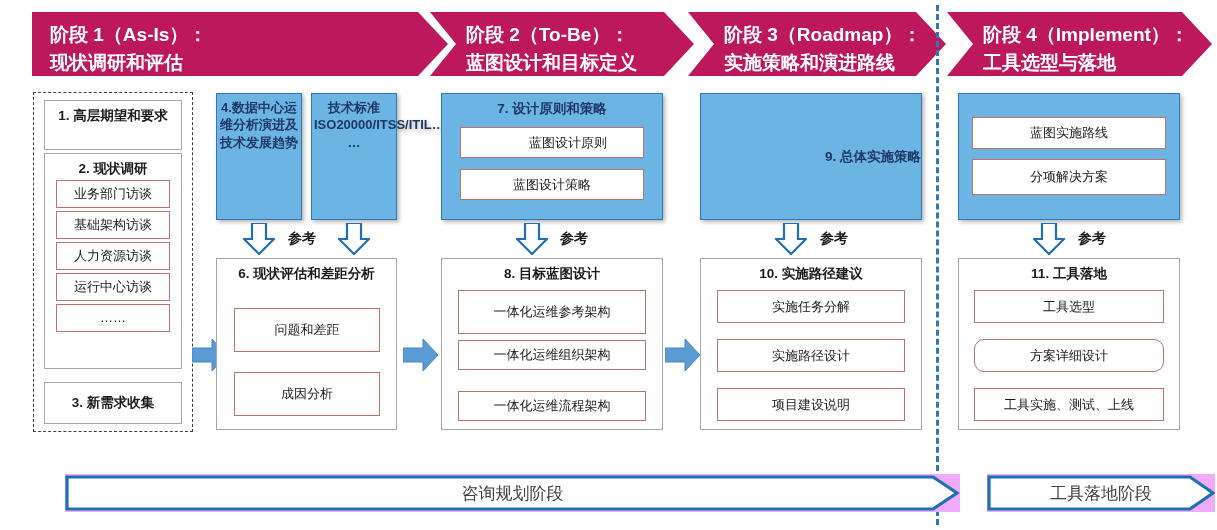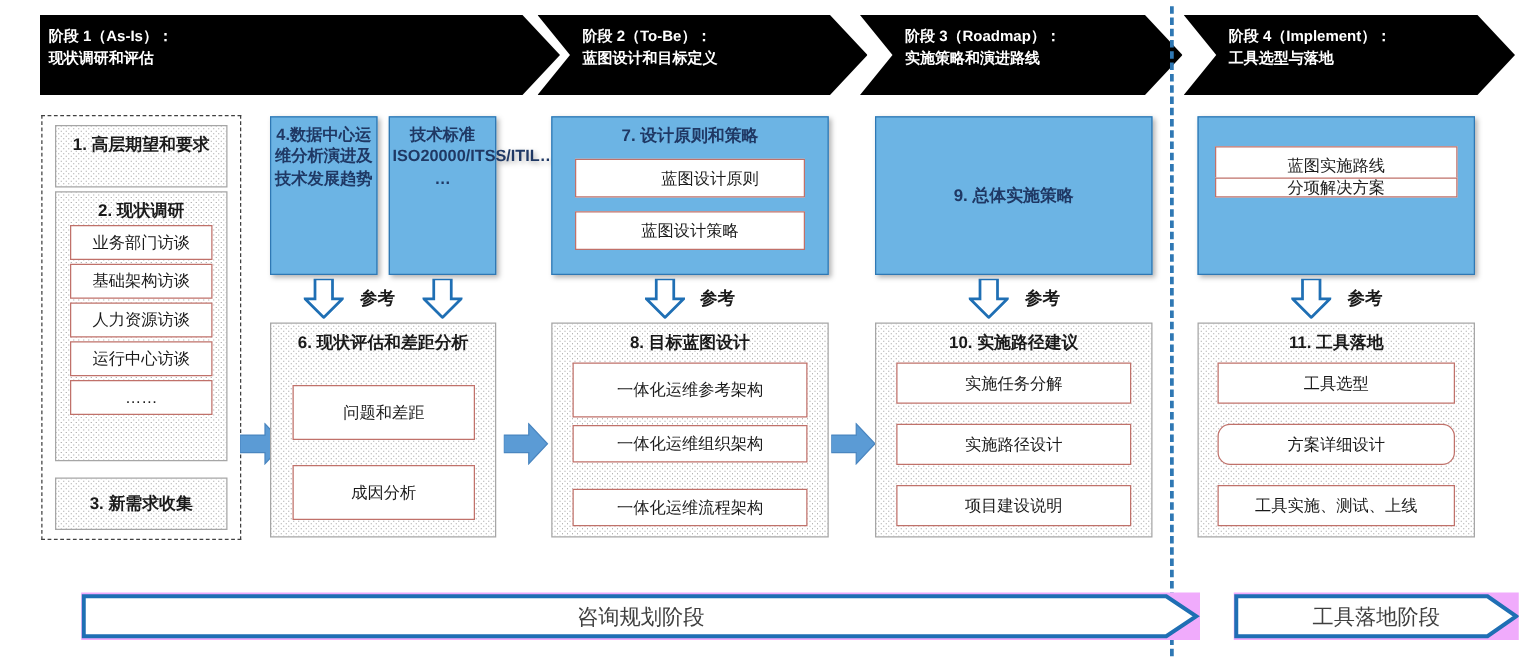--- a/index.html
+++ b/index.html
@@ -8,27 +8,27 @@
     background:#ffffff;
     font-family:"Liberation Sans","DejaVu Sans",sans-serif;
     overflow:hidden;
     position:relative;
   }
   #root{position:absolute;left:0;top:0;width:1217px;height:530px;}
 
   
   .chev{
     position:absolute;
-    background:#000000;
+    background:#be185d;
     color:#ffffff;
     font-weight:bold;
-    font-size:12px;
+    font-size:19px;
     line-height:1.45;
     box-sizing:border-box;
-    padding:9px 10px 0 7px;
+    padding:9px 10px 0 18px;
     filter:drop-shadow(2px 2px 2px rgba(0,0,0,.35));
   }
   .chev.first{
     clip-path:polygon(0 0, calc(100% - 30px) 0, 100% 50%, calc(100% - 30px) 100%, 0 100%);
   }
   .chev.mid{
     clip-path:polygon(0 0, calc(100% - 30px) 0, 100% 50%, calc(100% - 30px) 100%, 0 100%, 26px 50%);
     padding-left:36px;
   }
   .chev .l2{display:block;}
@@ -238,21 +238,21 @@
   <div class="item" style="left:458px;top:340px;width:188px;height:30px;">一体化运维组织架构</div>
   <div class="item" style="left:458px;top:391px;width:188px;height:30px;">一体化运维流程架构</div>
 
   <div class="rarrow" style="left:665px;top:338px;width:36px;height:34px;">
     <svg width="36" height="34" viewBox="0 0 36 34">
       <polygon points="0,10 20,10 20,1 35,17 20,33 20,24 0,24" fill="#5b9bd5" stroke="#4a86c0" stroke-width="1"></polygon>
     </svg>
   </div>
 
   <div class="blue" style="left:700px;top:93px;width:222px;height:127px;">
-    <span class="hd" style="padding-top:54px;">9. 总体实施策略</span>
+    <span class="hd" style="padding-top:54px;text-align:right;">9. 总体实施策略</span>
   </div>
 
   <div class="darrow" style="left:775px;top:223px;width:32px;height:32px;">
     <svg width="32" height="32" viewBox="0 0 32 32">
       <polygon points="9,0 23,0 23,16 31,16 16,31 1,16 9,16" fill="#ffffff" stroke="#1f6fb4" stroke-width="2.2"></polygon>
     </svg>
   </div>
   <div class="reflabel" style="left:820px;top:230px;">参考</div>
 
   <div class="dotted" style="left:700px;top:258px;width:222px;height:172px;">
@@ -260,21 +260,21 @@
   </div>
   <div class="item" style="left:717px;top:290px;width:188px;height:33px;">实施任务分解</div>
   <div class="item" style="left:717px;top:339px;width:188px;height:33px;">实施路径设计</div>
   <div class="item" style="left:717px;top:388px;width:188px;height:33px;">项目建设说明</div>
 
   <div class="vsplit" style="left:936px;"></div>
 
   <div class="blue" style="left:958px;top:93px;width:222px;height:127px;">
   </div>
   <div class="item" style="left:972px;top:117px;width:194px;height:32px;">蓝图实施路线</div>
-  <div class="item" style="left:972px;top:142px;width:194px;height:16px;">分项解决方案</div>
+  <div class="item" style="left:972px;top:159px;width:194px;height:36px;">分项解决方案</div>
 
   <div class="darrow" style="left:1033px;top:223px;width:32px;height:32px;">
     <svg width="32" height="32" viewBox="0 0 32 32">
       <polygon points="9,0 23,0 23,16 31,16 16,31 1,16 9,16" fill="#ffffff" stroke="#1f6fb4" stroke-width="2.2"></polygon>
     </svg>
   </div>
   <div class="reflabel" style="left:1078px;top:230px;">参考</div>
 
   <div class="dotted" style="left:958px;top:258px;width:222px;height:172px;">
     <span class="hd">11. 工具落地</span>

